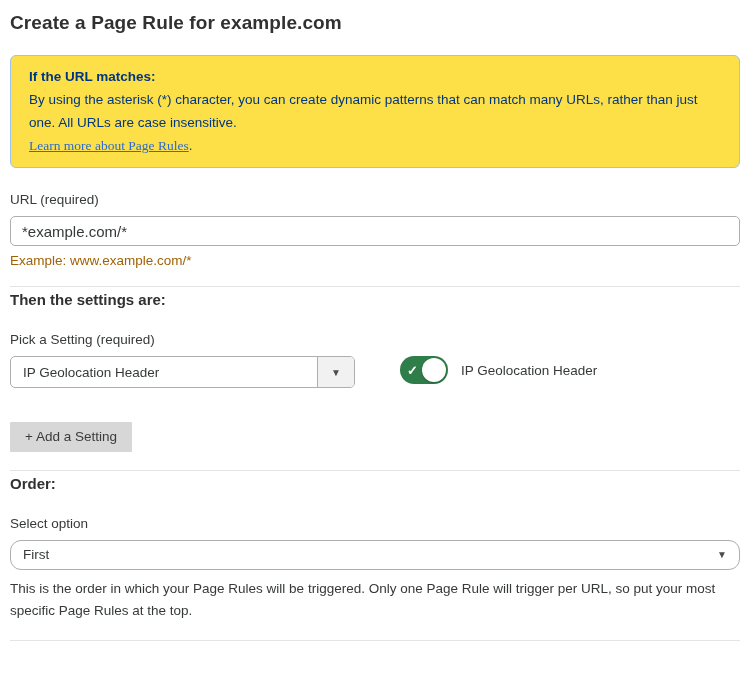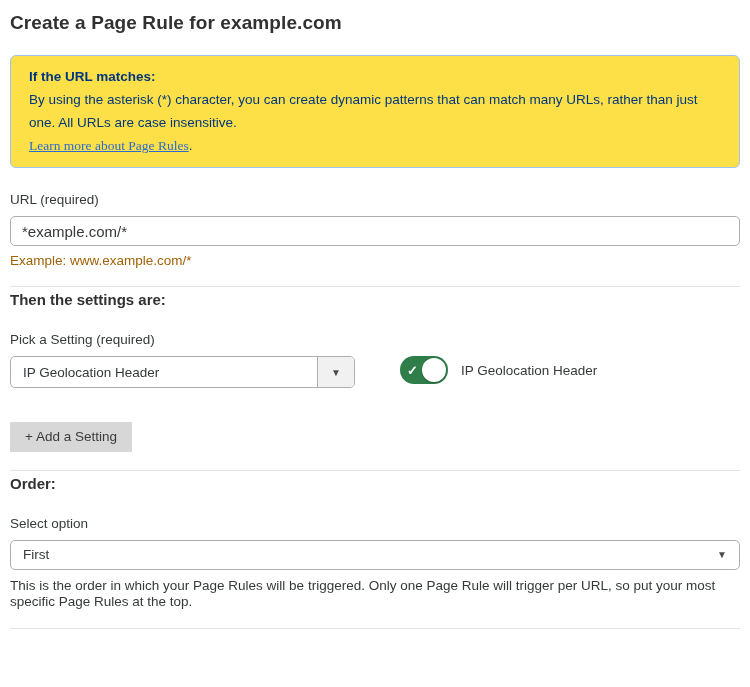--- a/index.html
+++ b/index.html
@@ -138,33 +138,33 @@
     line-height: 1;
   }
   .btn-gray { background: #d7d7d7; color: #3b3b3b; }
   .add-setting-btn { margin-top: 34px; }
 
   
   .order-select {
     width: 100%;
     height: 30px;
     border: 1px solid #aeaeae;
-    border-radius: 5px;
+    border-radius: 11px;
     background: #fff;
     display: flex;
     align-items: center;
     justify-content: space-between;
     padding: 0 12px;
     cursor: pointer;
   }
   .order-select .select-arrow { color: #4c4c4c; font-size: 10px; }
 
   .order-helper {
     margin-top: 8px;
-    line-height: 16px;
+    line-height: 22px;
     color: #36393a;
     max-width: 740px;
   }
 </style>
 </head>
 <body>
 
 <div class="container">
 
   <h1 class="page-title">Create a Page Rule for example.com</h1>

